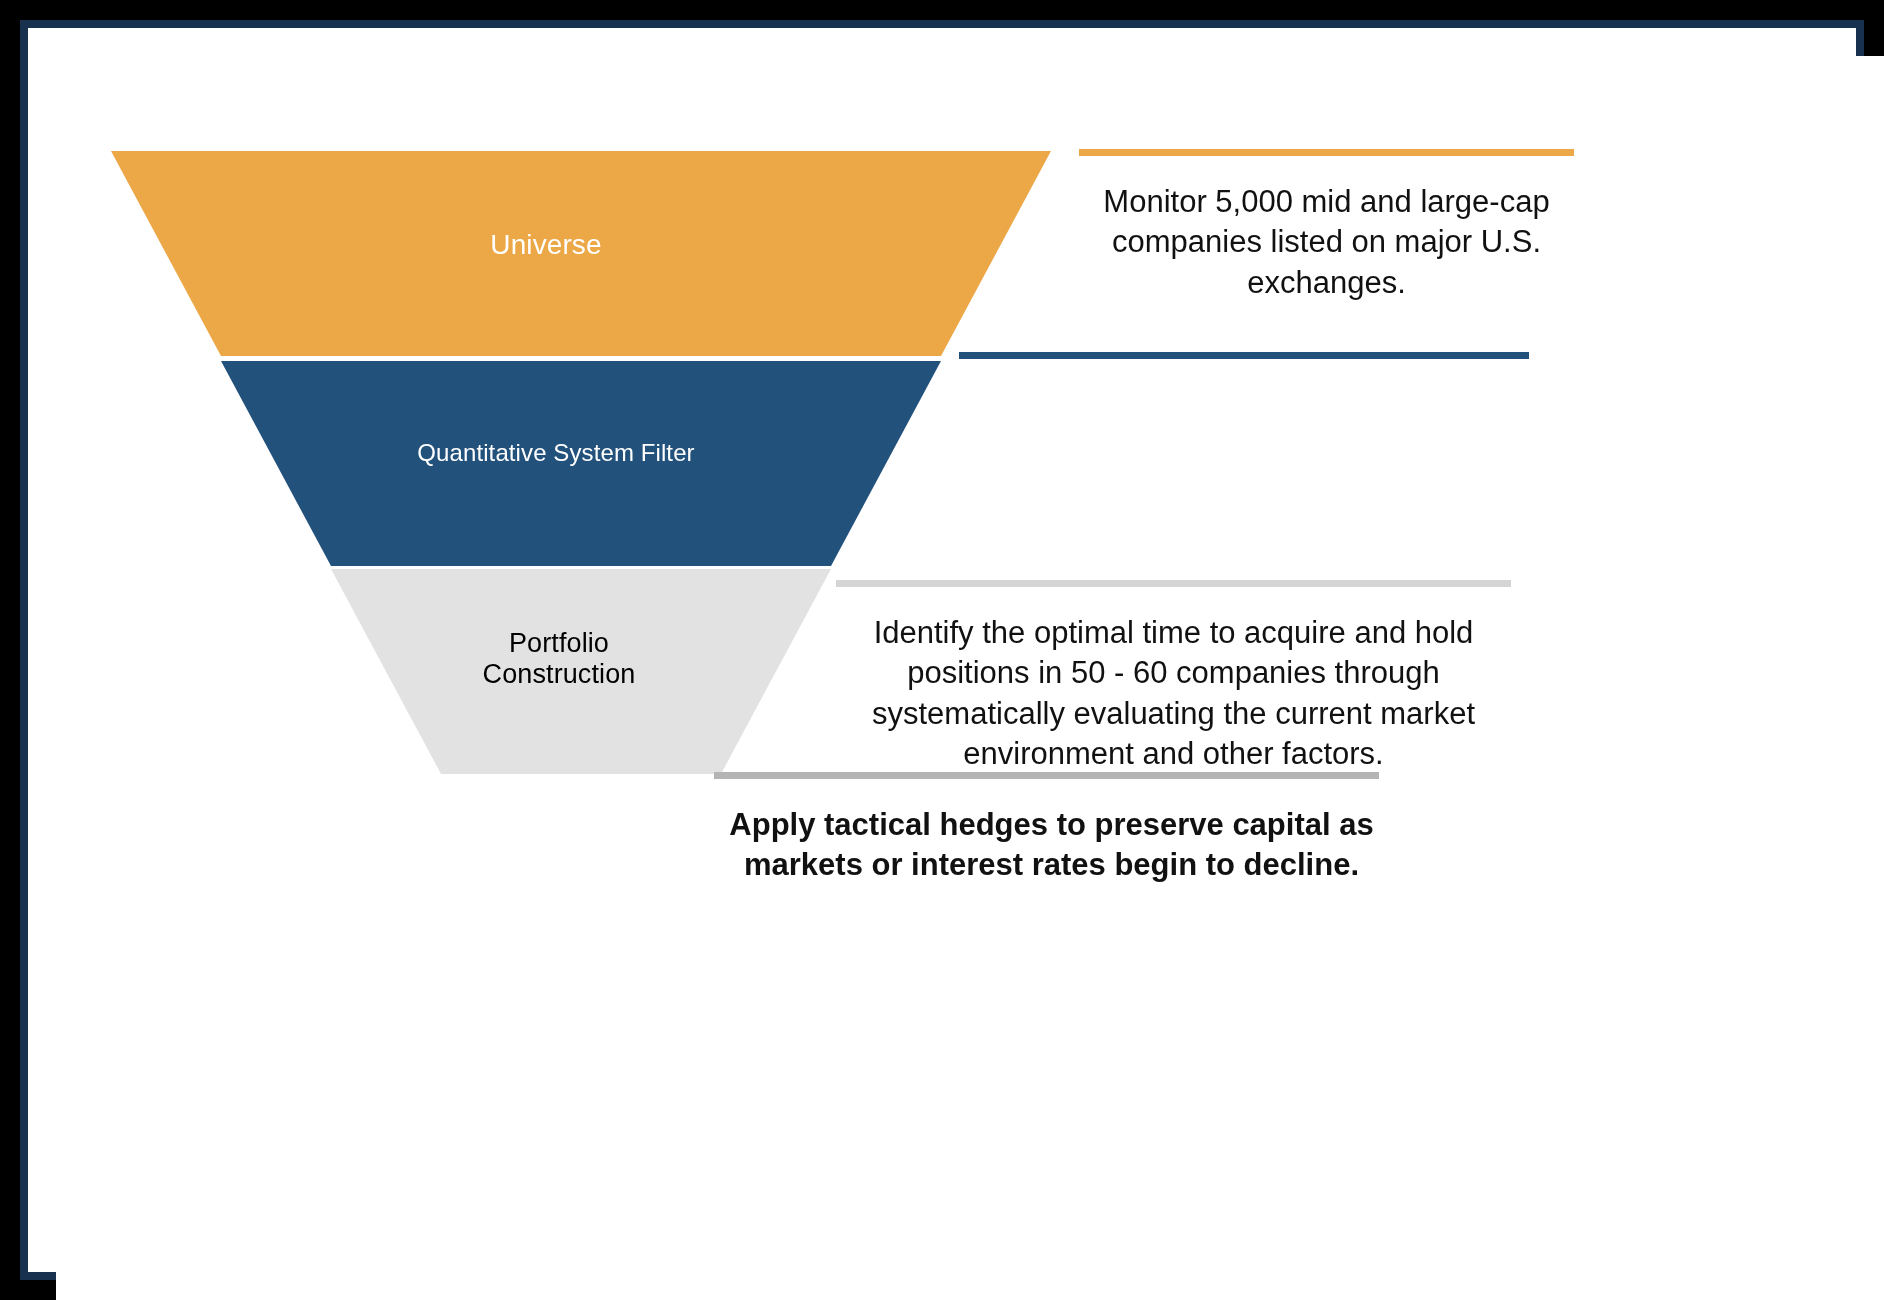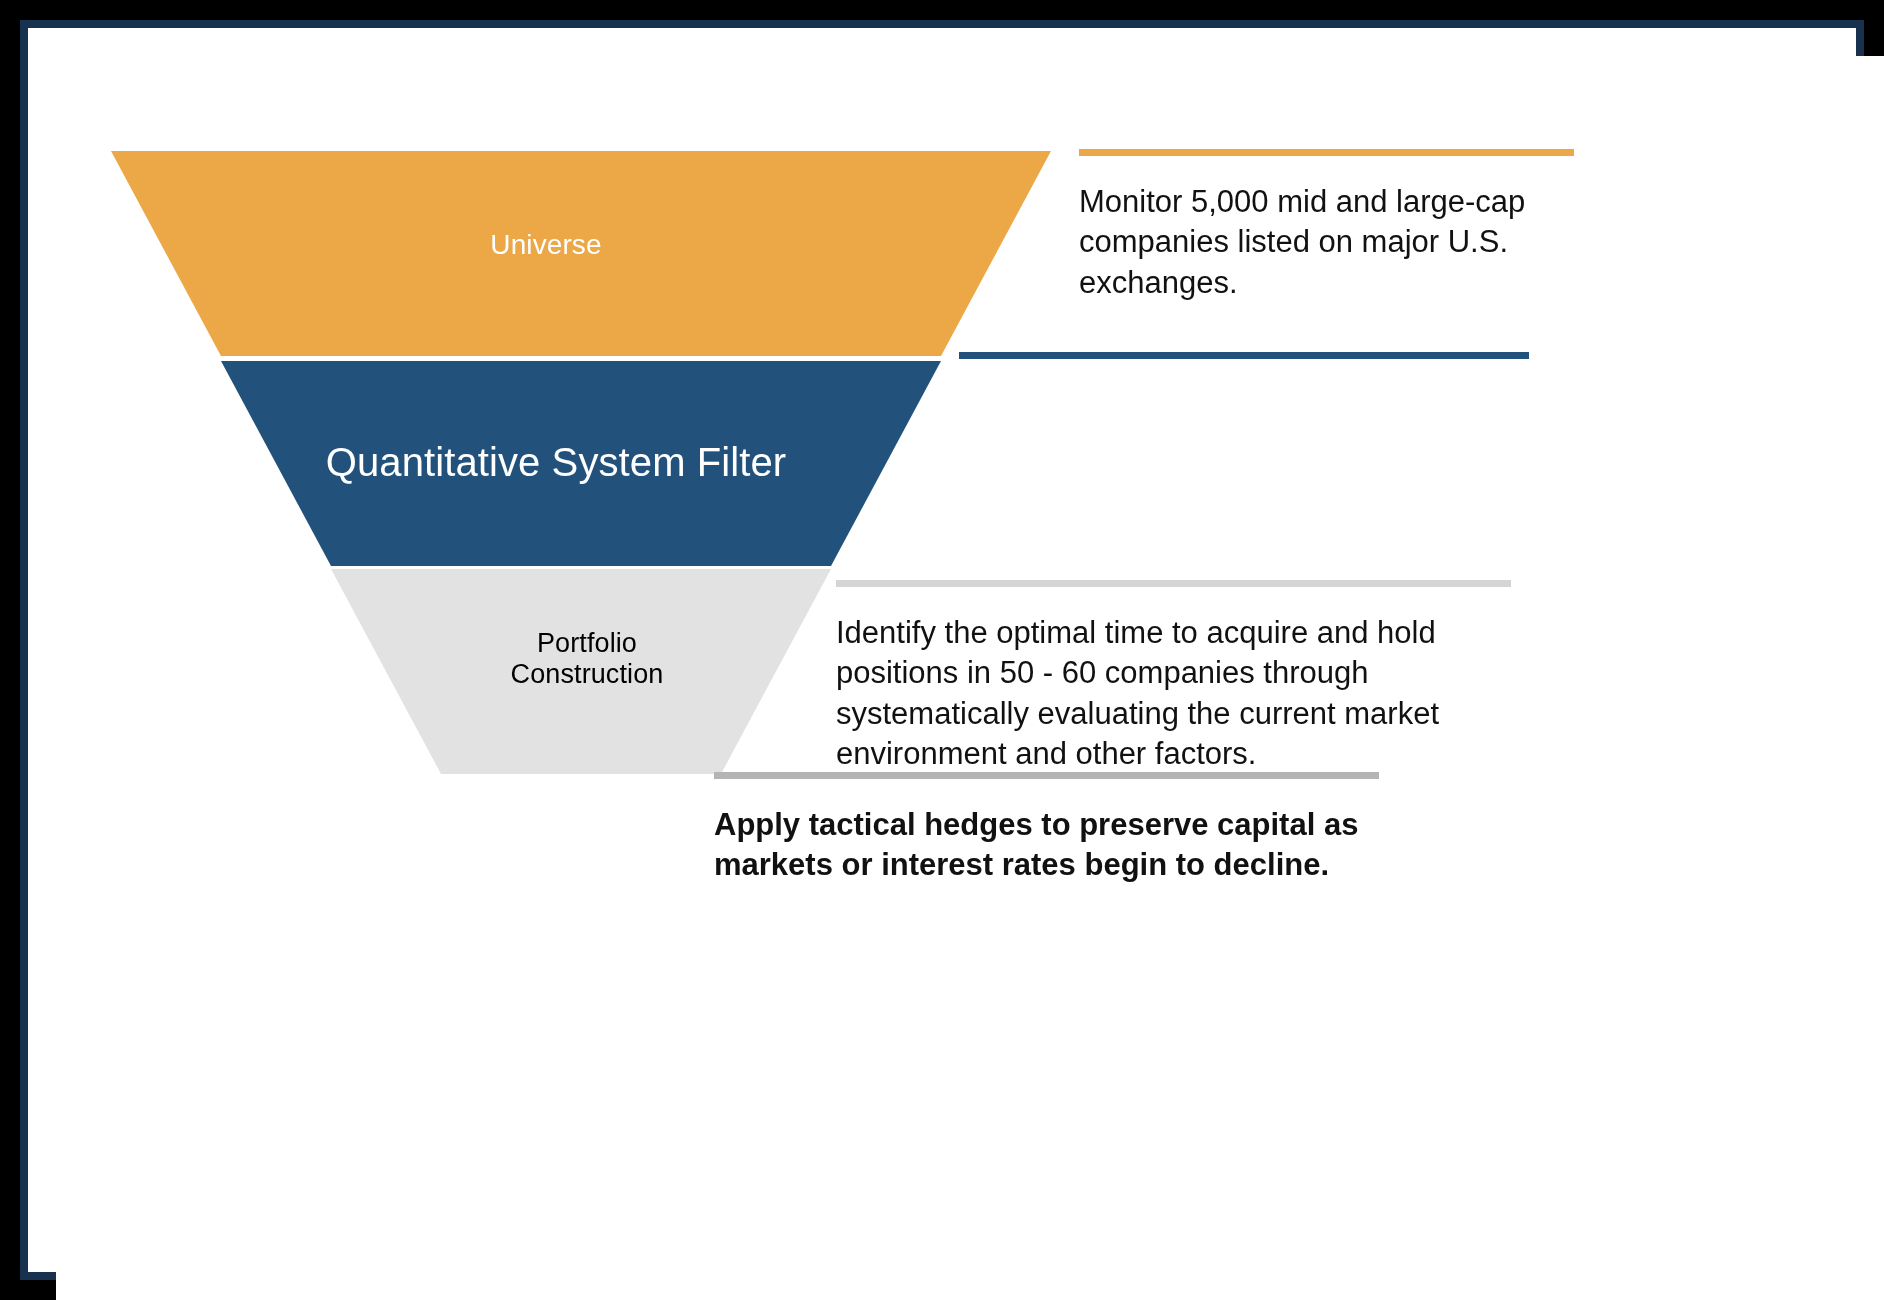--- a/index.html
+++ b/index.html
@@ -70,33 +70,34 @@
     letter-spacing: 0.1px;
     pointer-events: none;
   }
 
   #seg-universe        { top: 95px;  height: 205px; }
   #seg-quant           { top: 305px; height: 205px; }
   #seg-portfolio       { top: 513px; height: 205px; }
   #seg-risk            { top: 722px; height: 208px; }
 
   #seg-universe  .seg-label { top: 78px;  font-size: 28px; color: #ffffff; }
-  #seg-quant     .seg-label { top: 78px;  font-size: 40px; color: #ffffff; }
+  #seg-quant     .seg-label { top: 78px;  font-size: 24px; color: #ffffff; }
   #seg-portfolio .seg-label { top: 59px;  font-size: 27px; color: #000000; }
   #seg-risk      .seg-label { top: 25px;  font-size: 27px; color: #000000; }
 
   
   #seg-universe  .seg-label { margin-left: -40px; }
   #seg-quant     .seg-label { margin-left: -30px; }
   #seg-portfolio .seg-label { margin-left: -27px; }
   #seg-risk      .seg-label { margin-left: -24px; }
 
   
   .callout {
     position: absolute;
+    text-align: center;
   }
   .callout-rule {
     height: 7px;
     width: 100%;
     margin-bottom: 26px;
   }
   .callout-text {
     font-size: 31px;
     line-height: 1.30;
     color: #111111;
@@ -137,21 +138,21 @@
           <svg class="funnel-shape" viewBox="0 0 1060 205" preserveAspectRatio="none">
             <polygon points="165,0 885,0 775,205 275,205" fill="#22517c"></polygon>
           </svg>
           <div class="seg-label" style="white-space: pre-line;">Quantitative System Filter</div>
         </div>
 
         <div class="funnel-seg" id="seg-portfolio">
           <svg class="funnel-shape" viewBox="0 0 1060 205" preserveAspectRatio="none">
             <polygon points="275,0 775,0 665,205 385,205" fill="#e2e2e2"></polygon>
           </svg>
-          <div class="seg-label" style="white-space: pre-line; padding-left: 28px;">Portfolio
+          <div class="seg-label" style="white-space: pre-line;">Portfolio
 Construction</div>
         </div>
 
 
       </div>
 
       <div class="callout" id="callout-1">
         <div class="callout-rule"></div>
         <div class="callout-text">Monitor 5,000 mid and large-cap companies listed on major U.S. exchanges.</div>
       </div>

